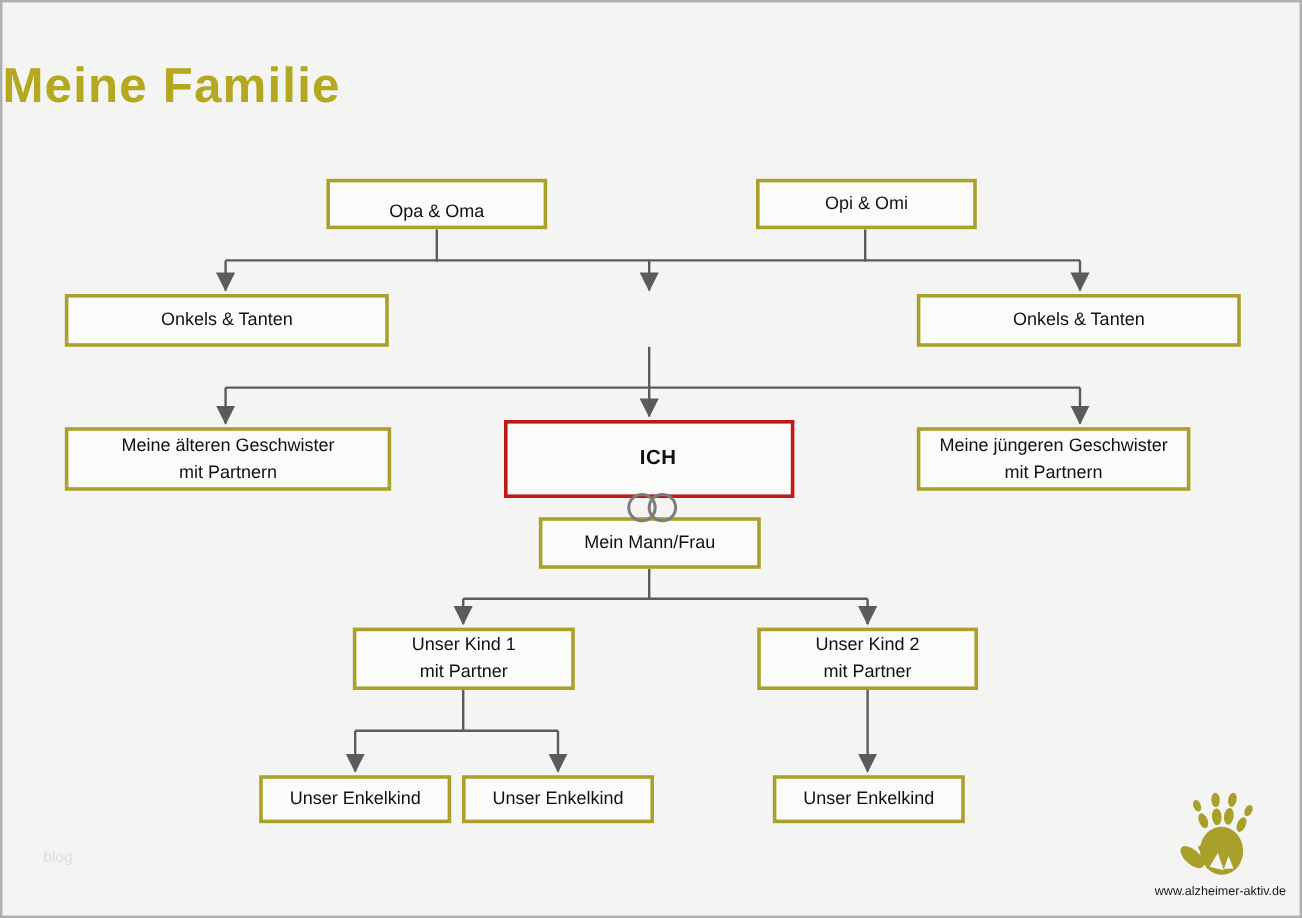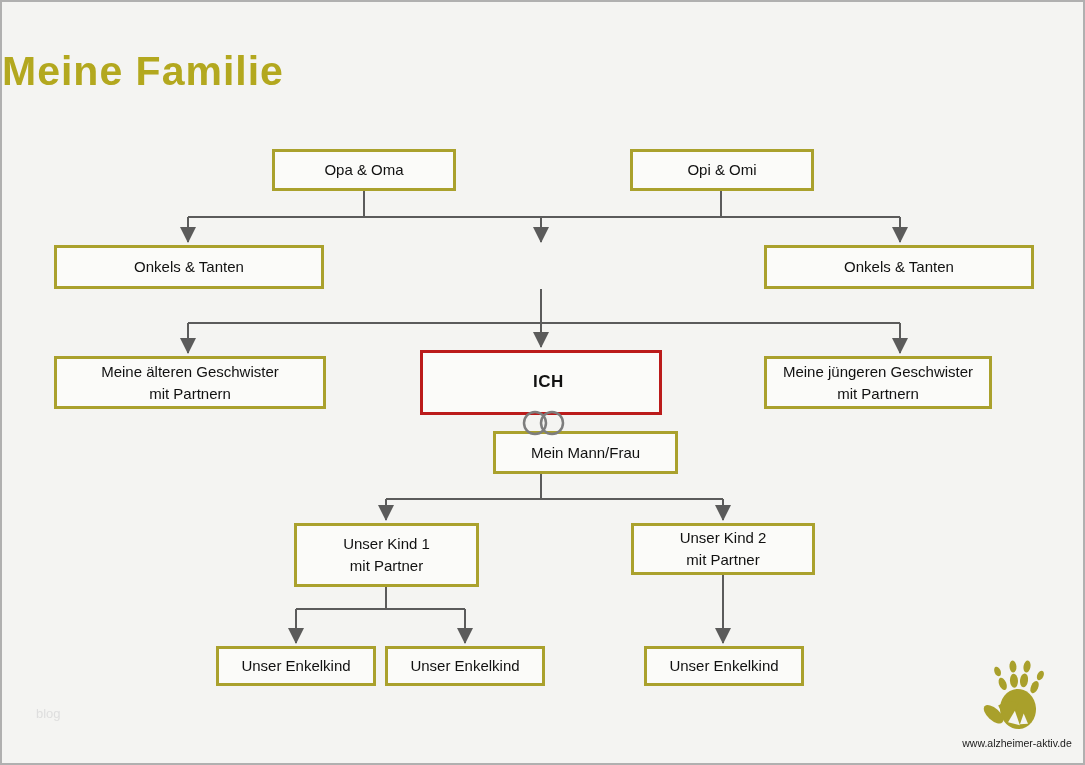--- a/index.html
+++ b/index.html
@@ -85,21 +85,21 @@
 
       <path d="M384,573 V608"></path>
       <path d="M294,607 H463"></path>
       <path d="M294,607 V641" marker-end="url(#arrow)"></path>
       <path d="M463,607 V641" marker-end="url(#arrow)"></path>
 
       <path d="M721,573 V641" marker-end="url(#arrow)"></path>
     </g>
   </svg>
 
-  <div class="node" style="left:270px;top:147px;width:184px;height:42px;">
+  <div class="node" style="left:270px;top:147px;width:184px;height:42px;align-items:flex-end;">
       <span class="lbl">Opa &amp; Oma</span>
     </div>
   <div class="node" style="left:628px;top:147px;width:184px;height:42px;text-align:center;">
       <span class="lbl">Opi &amp; Omi</span>
     </div>
 
   <div class="node" style="left:52px;top:243px;width:270px;height:44px;">
       <span class="lbl">Onkels &amp; Tanten</span>
     </div>
   <div class="node" style="left:762px;top:243px;width:270px;height:44px;">
@@ -111,25 +111,25 @@
 mit Partnern</span>
     </div>
   <div class="node highlight" style="left:418px;top:348px;width:242px;height:65px;">
       <span class="lbl">ICH</span>
     </div>
   <div class="node" style="left:762px;top:354px;width:228px;height:53px;">
       <span class="lbl">Meine jüngeren Geschwister
 mit Partnern</span>
     </div>
 
-  <div class="node" style="left:447px;top:429px;width:185px;height:43px;margin-left:44px;">
+  <div class="node" style="left:447px;top:429px;width:185px;height:43px;">
       <span class="lbl">Mein Mann/Frau</span>
     </div>
 
-  <div class="node" style="left:292px;top:521px;width:185px;height:64px;">
+  <div class="node" style="left:292px;top:521px;width:185px;height:52px;">
       <span class="lbl">Unser Kind 1
 mit Partner</span>
     </div>
   <div class="node" style="left:629px;top:521px;width:184px;height:52px;">
       <span class="lbl">Unser Kind 2
 mit Partner</span>
     </div>
 
   <div class="node" style="left:214px;top:644px;width:160px;height:40px;">
       <span class="lbl">Unser Enkelkind</span>

